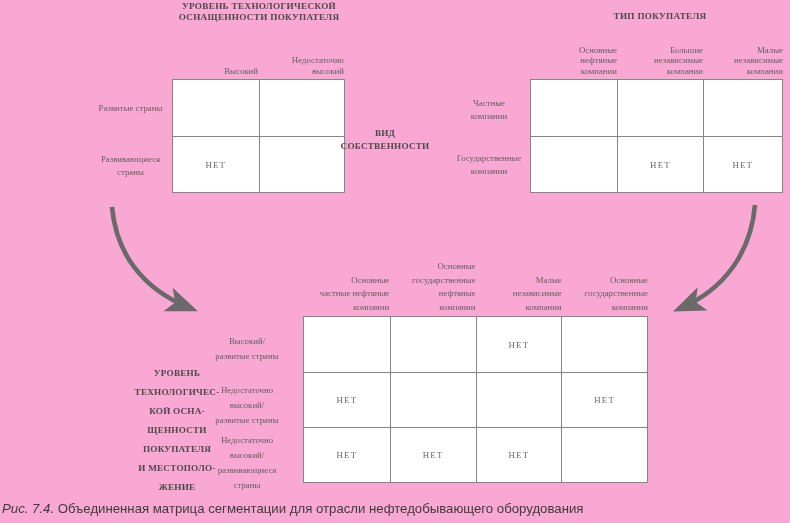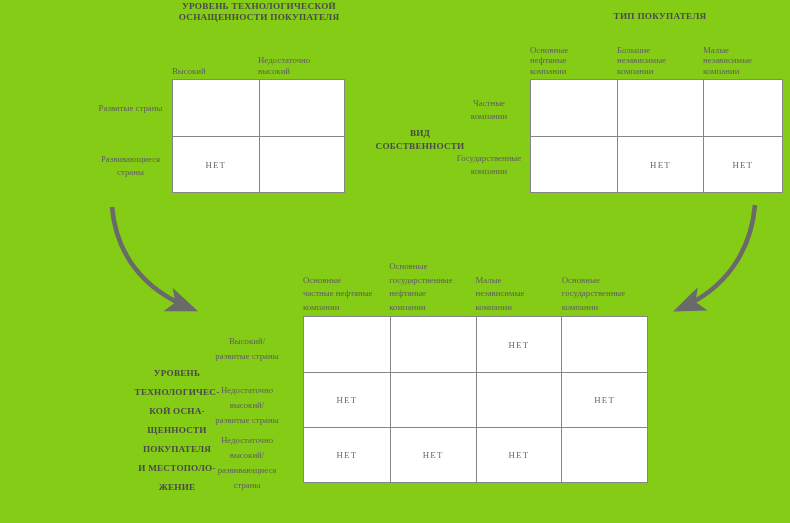--- a/index.html
+++ b/index.html
@@ -1,31 +1,31 @@
 <!DOCTYPE html>
 <html><head>
 <meta charset="utf-8">
 <style>
   html,body{margin:0;padding:0;background:#ffffff;}
   .canvas{
-    position:relative;width:790px;height:523px;background:#84cc16;
+    position:relative;width:790px;height:523px;background:#f9a8d4;
     font-family:"Liberation Serif", serif;color:#5c5c5c;overflow:hidden;
   }
   .pre{white-space:pre-line;}
   .title{
     position:absolute;font-weight:bold;color:#4a4a4a;font-size:9.2px;
     line-height:10.5px;letter-spacing:.3px;text-align:center;
   }
   .side{
     position:absolute;font-weight:bold;color:#4a4a4a;font-size:9.2px;
     line-height:13px;letter-spacing:.2px;text-align:center;
   }
   .lbl{position:absolute;font-size:8.8px;text-align:center;color:#5f5f5f;}
   .hdr{position:absolute;display:grid;align-items:end;}
-  .hdr>div{text-align:left;font-size:8.8px;color:#5f5f5f;}
+  .hdr>div{text-align:right;font-size:8.8px;color:#5f5f5f;}
   .tbl{position:absolute;display:grid;border:1.4px solid #868686;box-sizing:border-box;background:#ffffff;}
   .tbl>div{
     display:flex;align-items:center;justify-content:center;
     font-size:8.8px;letter-spacing:1.2px;color:#6a6a6a;box-sizing:border-box;
   }
   .bl{border-left:1.4px solid #868686;}
   .bt{border-top:1.4px solid #868686;}
   .arrows{position:absolute;left:0;top:0;pointer-events:none;}
   .caption{
     position:absolute;left:2px;top:501px;width:786px;
@@ -70,21 +70,21 @@
 нефтяные
 компании</div>
     <div class="pre">Большие
 независимые
 компании</div>
     <div class="pre">Малые
 независимые
 компании</div>
   </div>
 
-  <div class="side pre" style="left:374px;top:127px;width:92px;">ВИД
+  <div class="side pre" style="left:339px;top:127px;width:92px;">ВИД
 СОБСТВЕННОСТИ</div>
 
   <div class="lbl pre lh125" style="left:439px;top:97px;width:100px;">Частные
 компании</div>
   <div class="lbl pre lh125" style="left:439px;top:152px;width:100px;">Государственные
 компании</div>
 
   <div class="tbl" style="left:530px;top:79px;width:253px;height:114px;grid-template-columns:87fr 86fr 80fr;grid-template-rows:1fr 1fr;">
     <div></div>
     <div class="bl"></div>
@@ -147,14 +147,17 @@
     <div class="bt">НЕТ</div>
     <div class="bl bt"></div>
     <div class="bl bt"></div>
     <div class="bl bt">НЕТ</div>
     <div class="bt">НЕТ</div>
     <div class="bl bt">НЕТ</div>
     <div class="bl bt">НЕТ</div>
     <div class="bl bt"></div>
   </div>
 
+  <div class="caption">
+    <span class="it">Рис. 7.4.</span><span> Объединенная матрица сегментации для отрасли нефтедобывающего оборудования</span>
+  </div>
 
 </div>
 
 </body></html>

